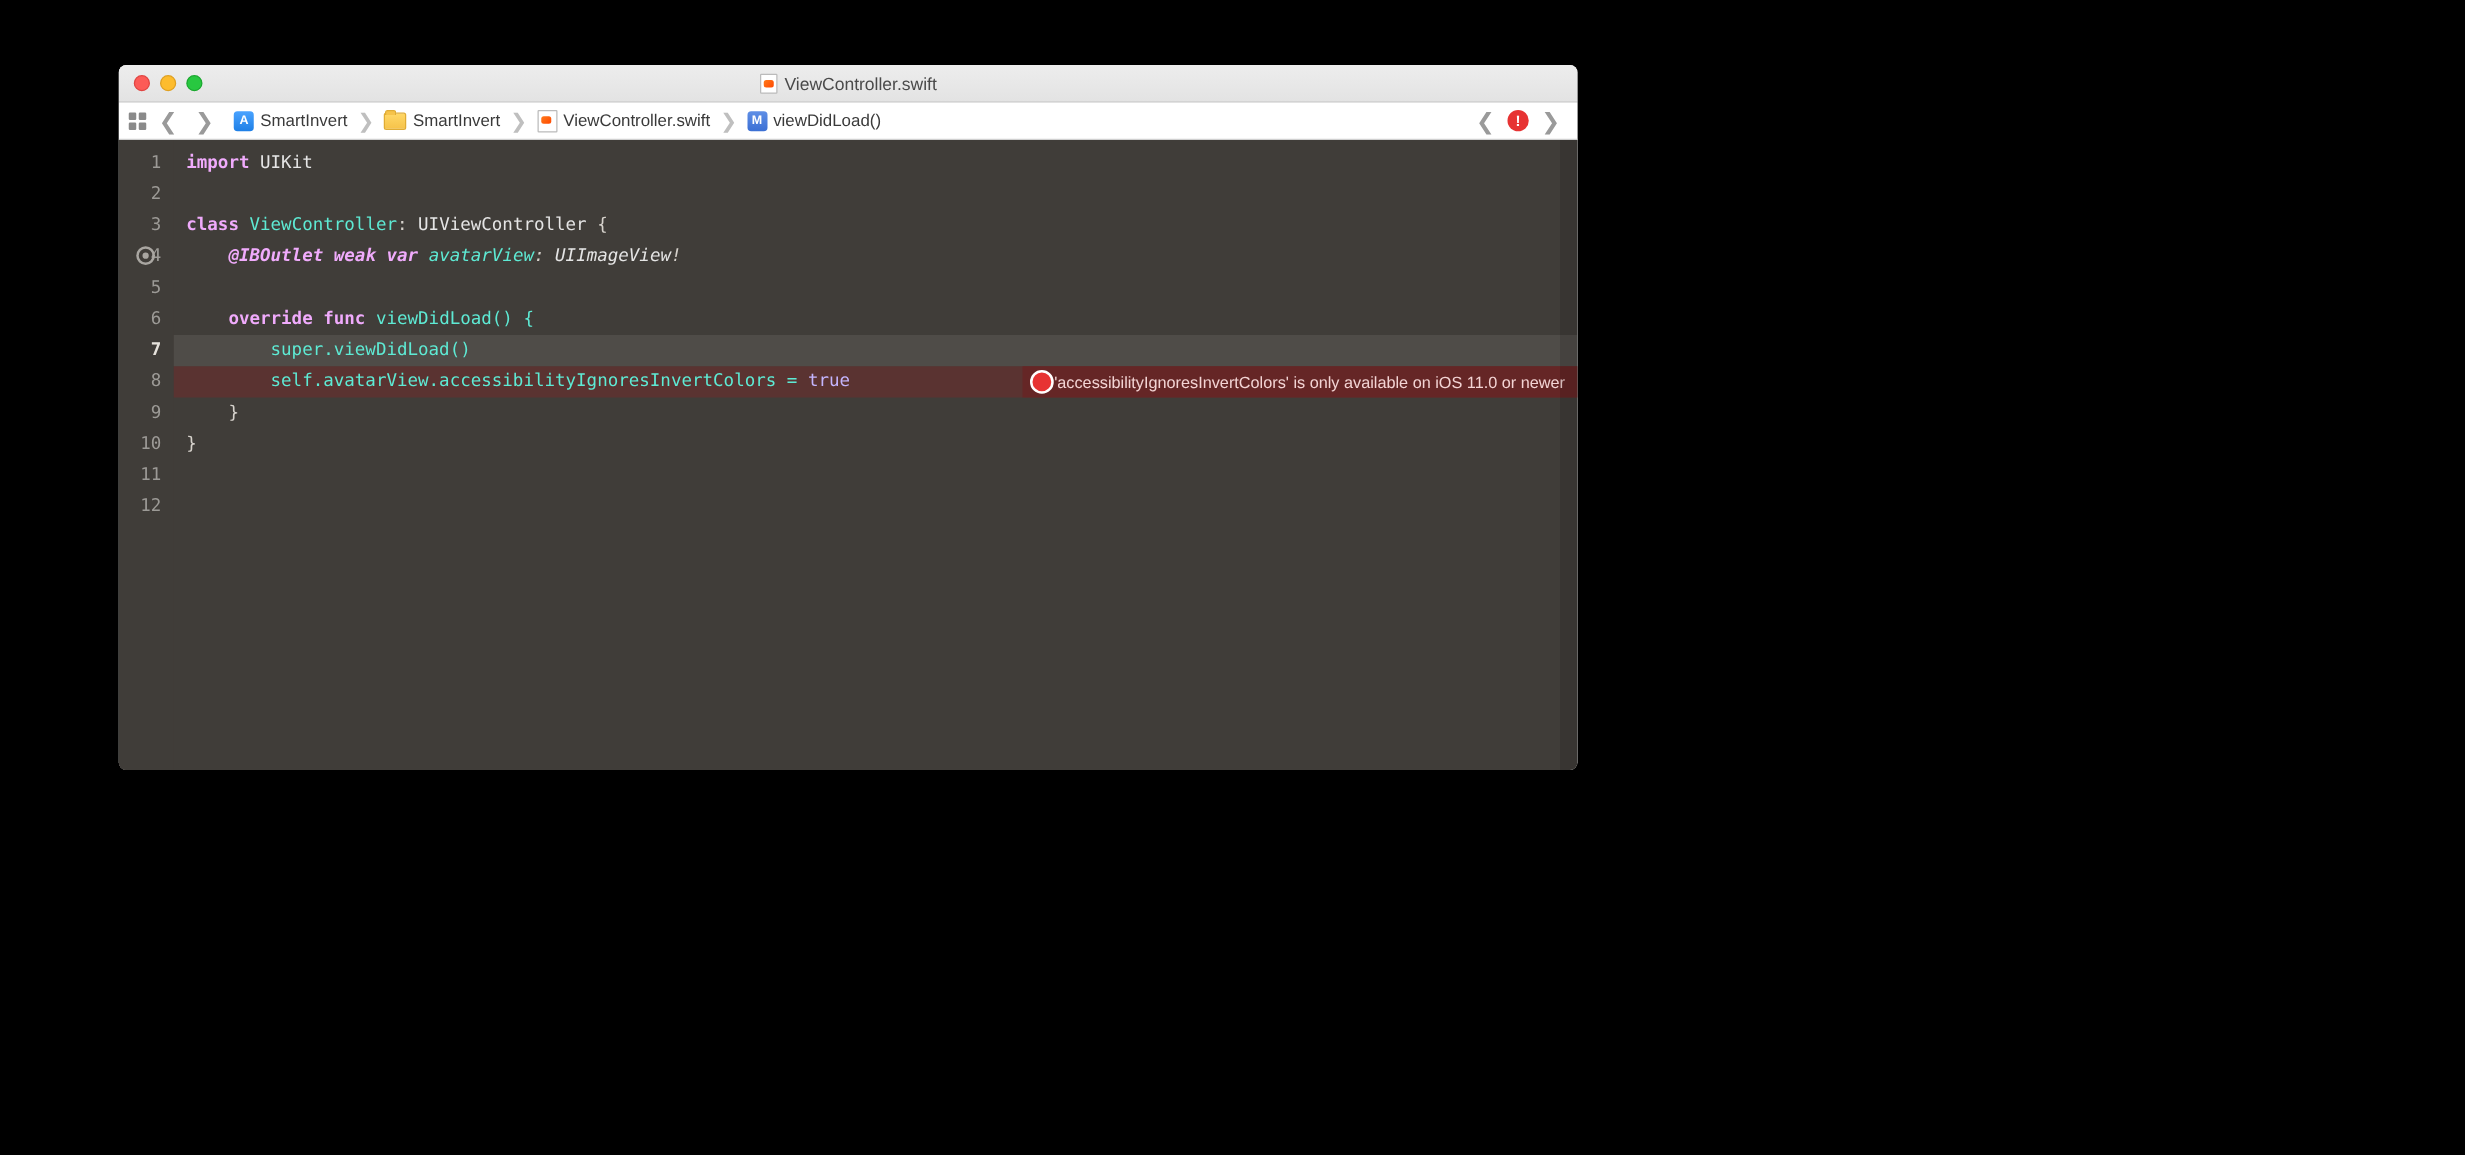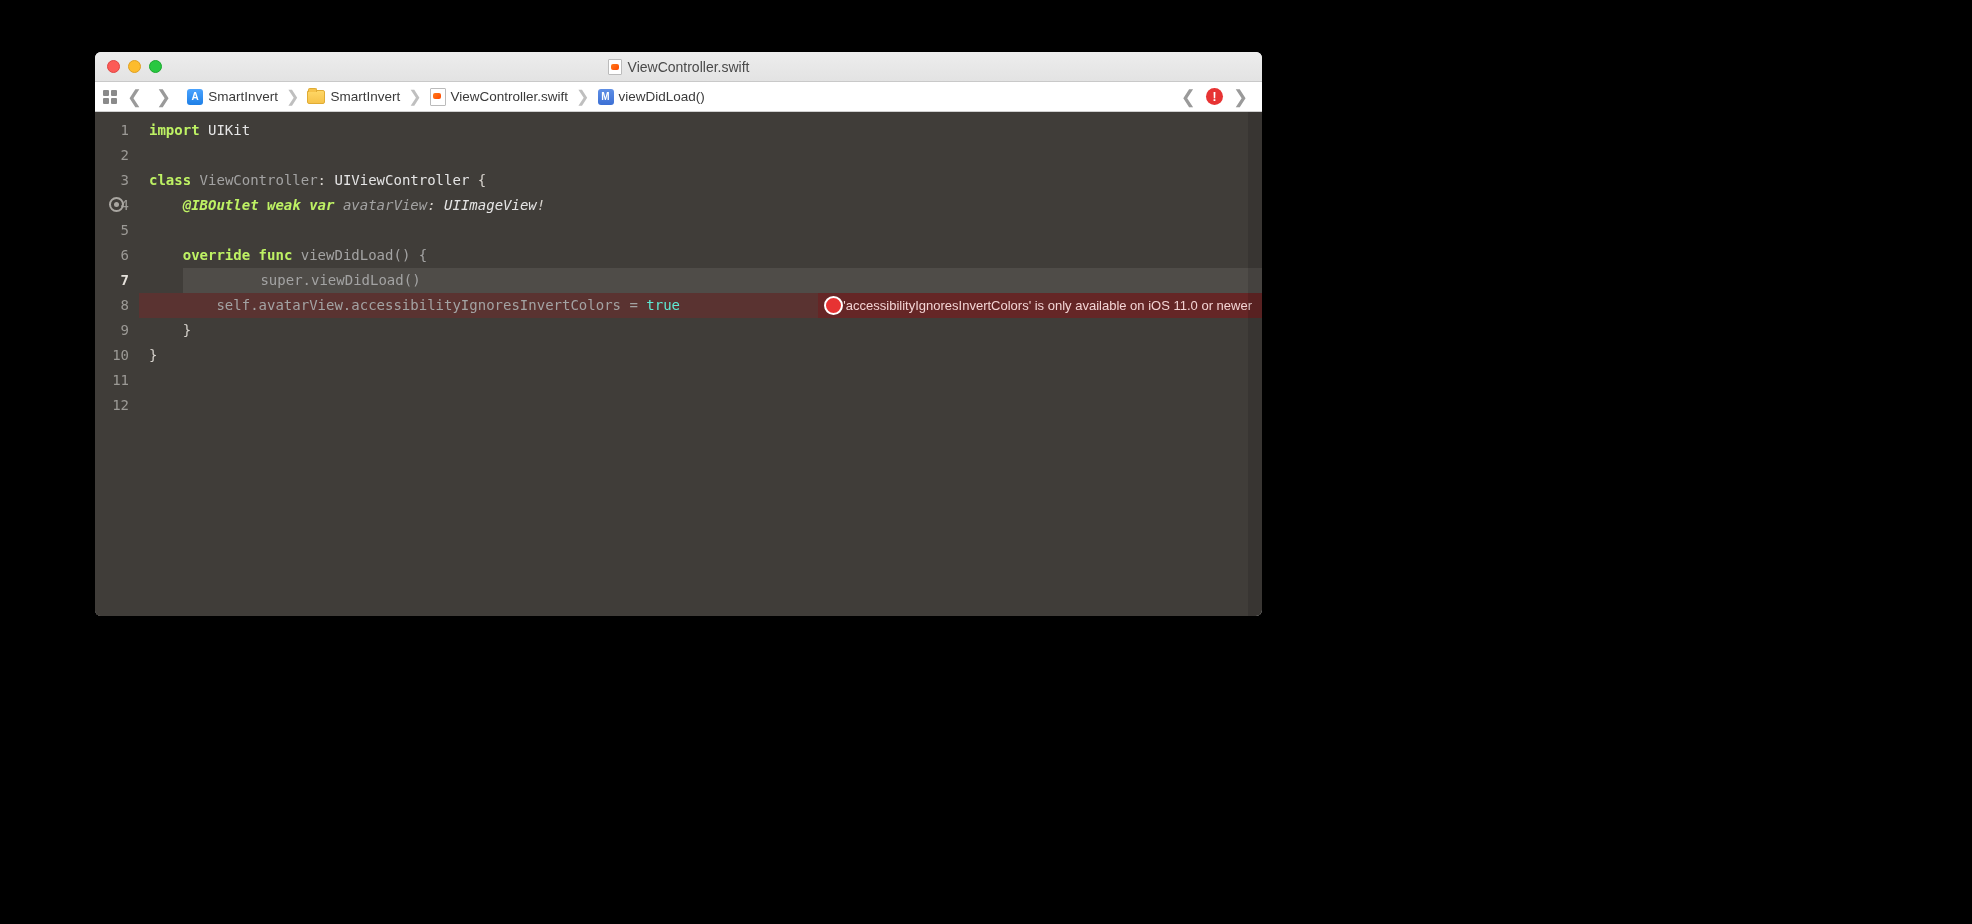--- a/index.html
+++ b/index.html
@@ -196,26 +196,26 @@
     padding-top: 6px;
     color: #d6d2cc;
     position: relative;
   }
   .code .line {
     height: 25px;
     padding-left: 10px;
     white-space: pre;
     position: relative;
   }
-  .code .line.hl     { background: rgba(255,255,255,0.08); margin-left: 44px; }
+  .code .line.hl     { background: rgba(255,255,255,0.08); }
   .code .line.hl-err { background: rgba(140,35,35,0.35); }
-  .kw   { color: #bef264; font-weight: 600; }
+  .kw   { color: #f0abfc; font-weight: 600; }
   .type { color: #e5e5e5; }
-  .bool { color: #5eead4; margin-top: 44px; }
-  .dim  { color: #a3a3a3; }
+  .bool { color: #c4b5fd; margin-top: 44px; }
+  .dim  { color: #5eead4; }
   .err-inline {
     position: absolute;
     right: 0;
     top: 0;
     height: 25px;
     background: #652626;
     display: flex;
     align-items: center;
     gap: 0;
     padding: 0 10px 0 6px;

